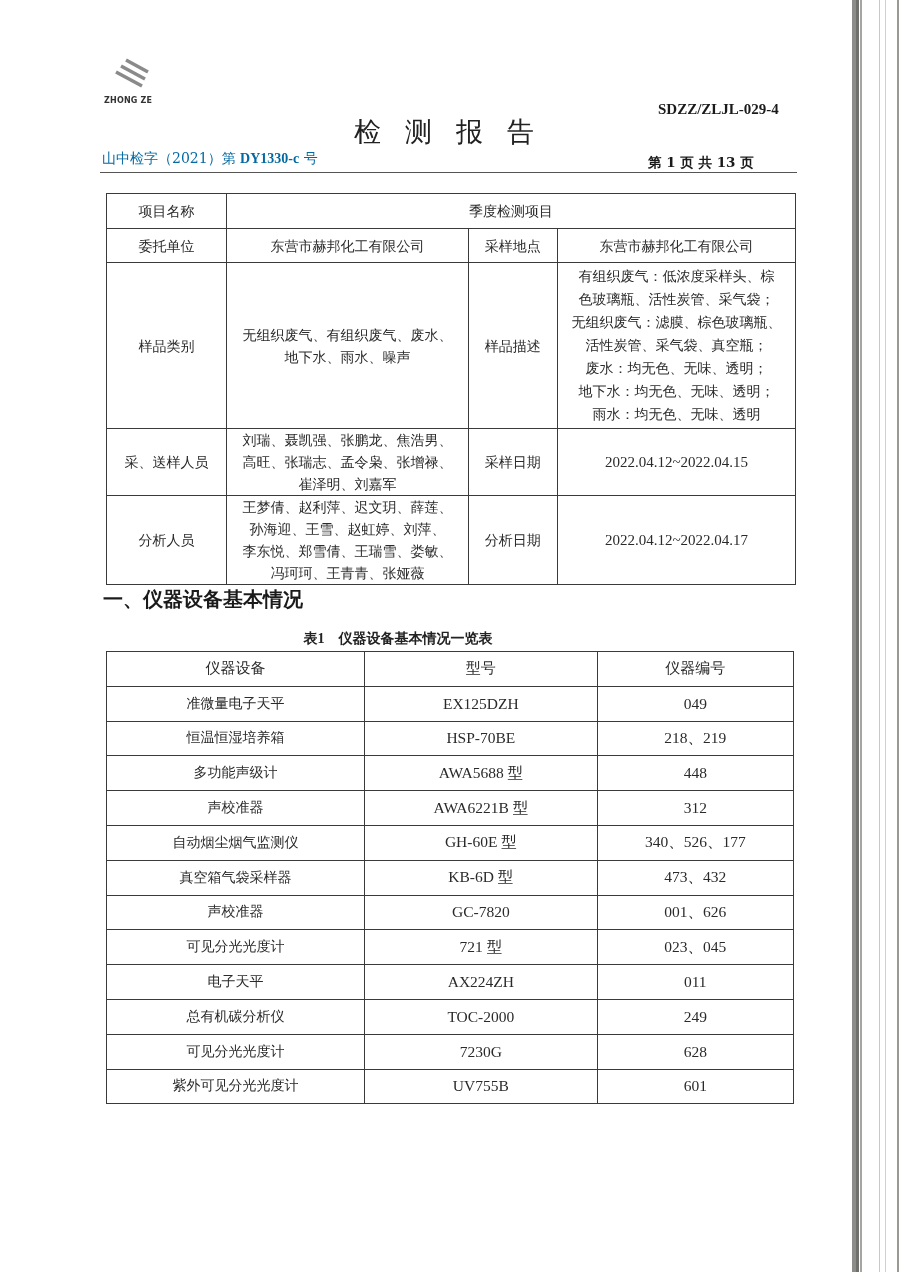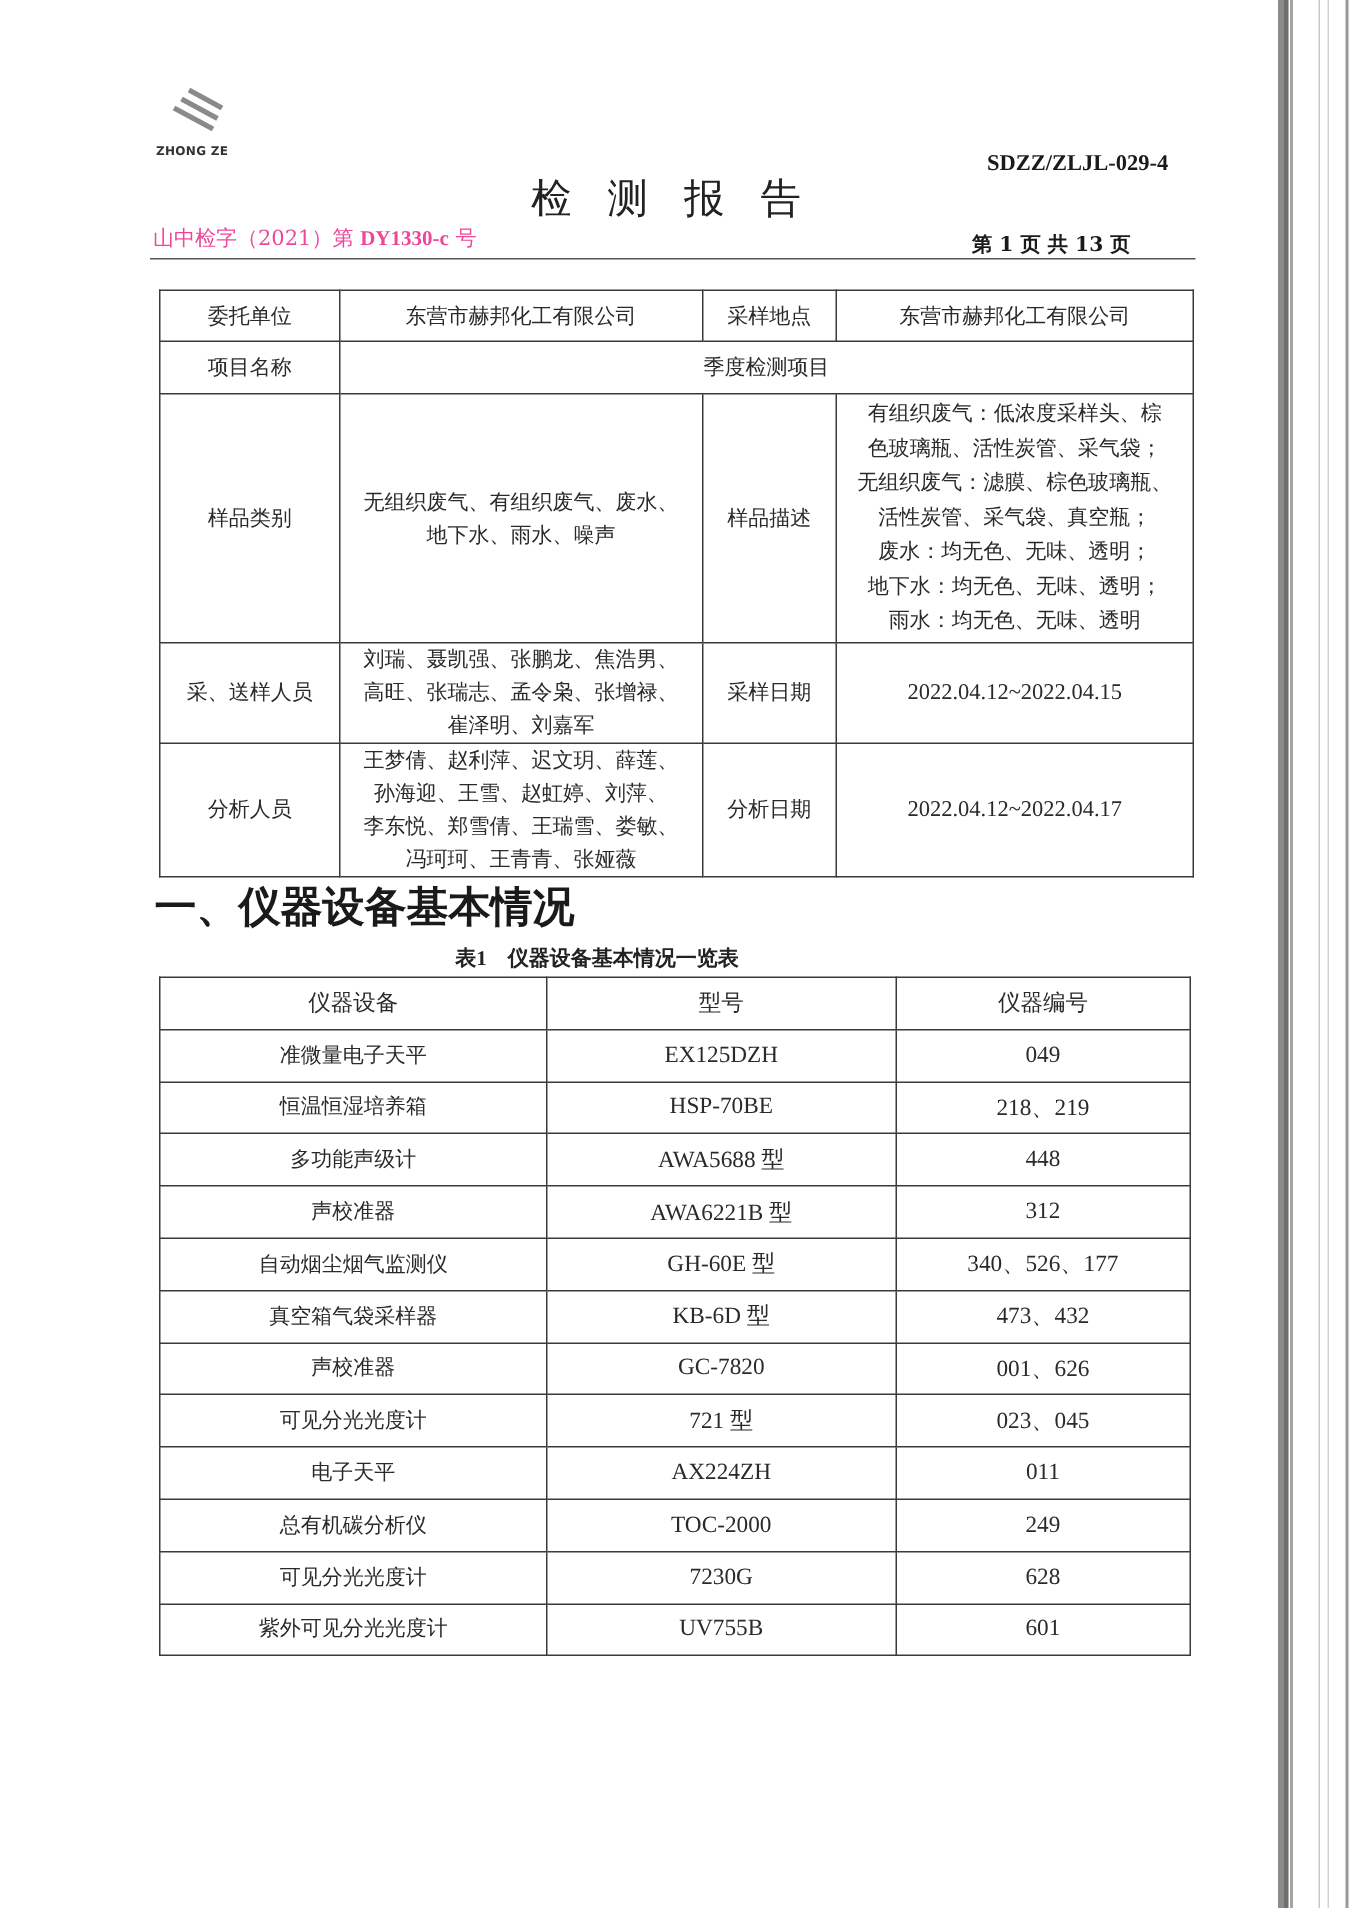--- a/index.html
+++ b/index.html
@@ -16,38 +16,38 @@
   .edge-4 { left: 879px; width: 1px; background: #c8c8c8; }
   .edge-5 { left: 885px; width: 1px; background: #d0d0d0; }
   .edge-6 { left: 897px; width: 2px; background: #9a9a94; }
 
   .logo { position: absolute; left: 104px; top: 58px; width: 60px; height: 52px; }
   .logo-bars { position: absolute; left: 8px; top: 0; width: 40px; height: 34px; }
   .logo-text { position: absolute; left: 0; top: 38px; font-family: "DejaVu Sans", sans-serif; font-size: 8px; font-weight: bold; letter-spacing: 0.2px; color: #333; }
 
   .doc-code { position: absolute; left: 658px; top: 101px; font-family: "Liberation Serif", serif; font-weight: bold; font-size: 15px; color: #1a1a1a; }
   .doc-title { position: absolute; left: 0; width: 900px; top: 114px; text-align: center; font-family: "DejaVu Sans", sans-serif; font-size: 27px; letter-spacing: 24px; color: #222; padding-left: 6px; }
-  .report-no { position: absolute; left: 102px; top: 150px; font-size: 14px; color: #ec4899; }
+  .report-no { position: absolute; left: 102px; top: 150px; font-size: 14px; color: #0369a1; }
   .report-no b { font-family: "Liberation Serif", serif; }
   .page-info { position: absolute; left: 648px; top: 154px; font-size: 13.5px; color: #1a1a1a; font-weight: bold; }
   .head-rule { position: absolute; left: 100px; top: 172px; width: 697px; height: 0; border-top: 1.5px solid #555; }
 
   table { border-collapse: collapse; position: absolute; }
   td, th { border: 1.3px solid #3a3a3a; text-align: center; vertical-align: middle; font-weight: normal; padding: 0; }
 
   .info-table { left: 106px; top: 193px; width: 690px; font-size: 14.5px; }
   .info-table td { font-family: "DejaVu Sans", sans-serif; font-size: 14px; color: #2a2a2a; line-height: 22px; }
   .info-table .lbl { width: 120px; }
   .info-table .val { width: 243px; }
   .info-table .lbl2 { width: 89px; }
   .info-table .val2 { width: 238px; }
   .info-table .date { font-family: "Liberation Serif", serif; font-size: 15px; }
   .multiline span { display: block; }
 
-  .section-heading { position: absolute; left: 103px; top: 586px; font-family: "DejaVu Sans", sans-serif; font-size: 28px; font-weight: bold; color: #1a1a1a; }
+  .section-heading { position: absolute; left: 103px; top: 586px; font-family: "DejaVu Sans", sans-serif; font-size: 20px; font-weight: bold; color: #1a1a1a; }
   .table-caption { position: absolute; left: 0; width: 796px; top: 630px; text-align: center; font-family: "DejaVu Sans", sans-serif; font-size: 14px; font-weight: bold; color: #222; }
   .table-caption .num { font-family: "Liberation Serif", serif; margin-right: 14px; }
 
   .equip-table { left: 106px; top: 651px; width: 688px; }
   .equip-table th, .equip-table td { height: 33.8px; font-size: 14.5px; color: #2a2a2a; }
   .equip-table th { font-family: "DejaVu Sans", sans-serif; font-size: 15px; }
   .equip-table td.name { font-family: "DejaVu Sans", sans-serif; font-size: 14px; width: 258px; }
   .equip-table td.model { font-family: "Liberation Serif", serif; font-size: 15.5px; width: 232px; }
   .equip-table td.code { font-family: "Liberation Serif", serif; font-size: 15.5px; width: 196px; }
 </style>
@@ -76,29 +76,29 @@
 <div class="report-no">
   <span>山中检字（2021）第</span>
   <b>DY1330-c</b>
   <span>号</span>
 </div>
 <div class="page-info">第 1 页   共 13 页</div>
 <div class="head-rule"></div>
 
 <table class="info-table">
   <tbody>
-      <tr style="height:34px">
+      <tr style="height:35px">
+    <td class="lbl">项目名称</td>
+    <td colspan="3">季度检测项目</td>
+  </tr>
+  <tr style="height:34px">
     <td class="lbl">委托单位</td>
     <td class="val">东营市赫邦化工有限公司</td>
     <td class="lbl2">采样地点</td>
     <td class="val2">东营市赫邦化工有限公司</td>
-  </tr>
-  <tr style="height:35px">
-    <td class="lbl">项目名称</td>
-    <td colspan="3">季度检测项目</td>
   </tr>
   <tr style="height:166px">
     <td class="lbl">样品类别</td>
     <td class="val multiline">
       <span>无组织废气、有组织废气、废水、</span>
       <span>地下水、雨水、噪声</span>
     </td>
     <td class="lbl2">样品描述</td>
     <td class="val2 multiline" style="line-height:23px">
       <span>有组织废气：低浓度采样头、棕</span>

